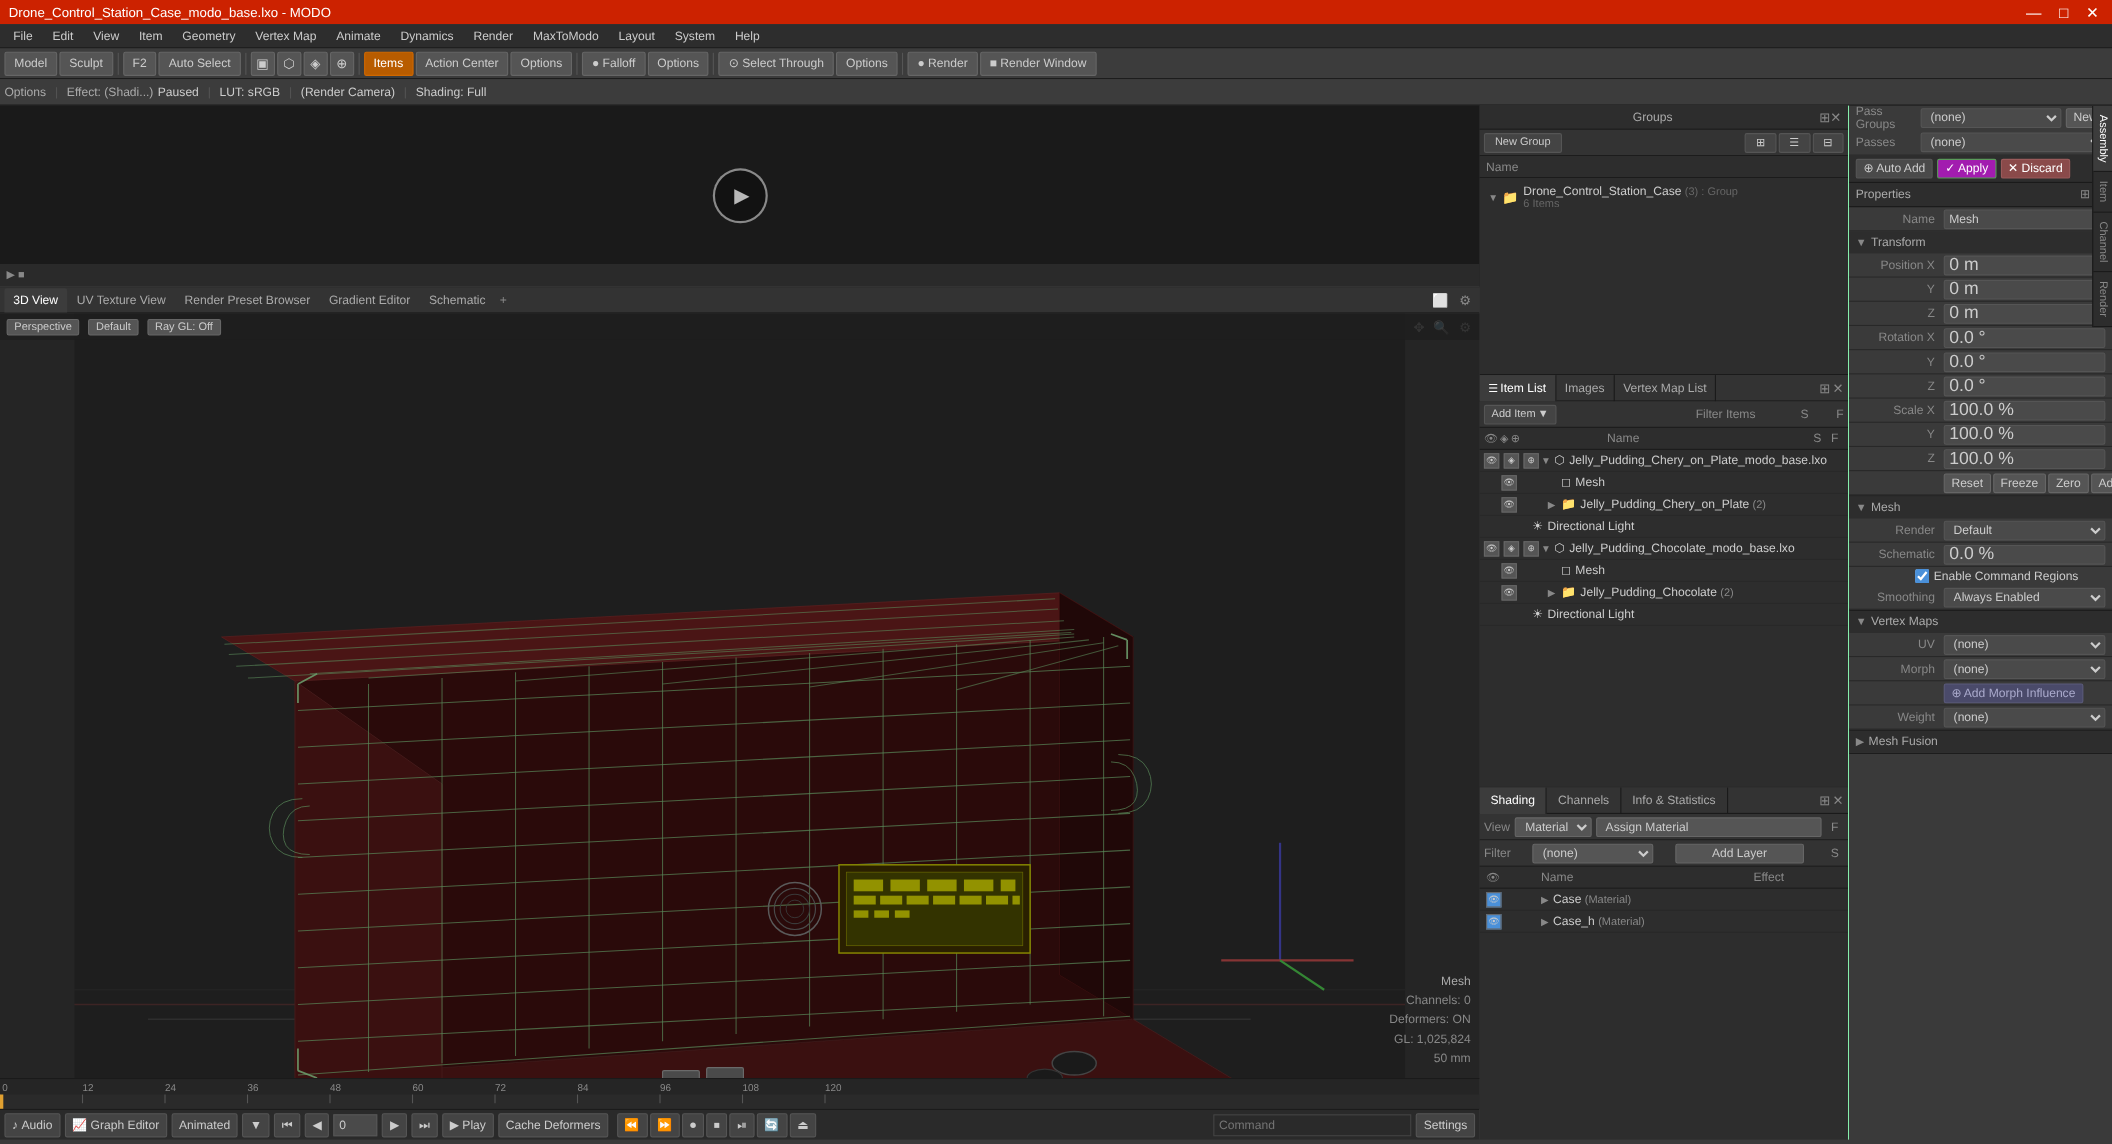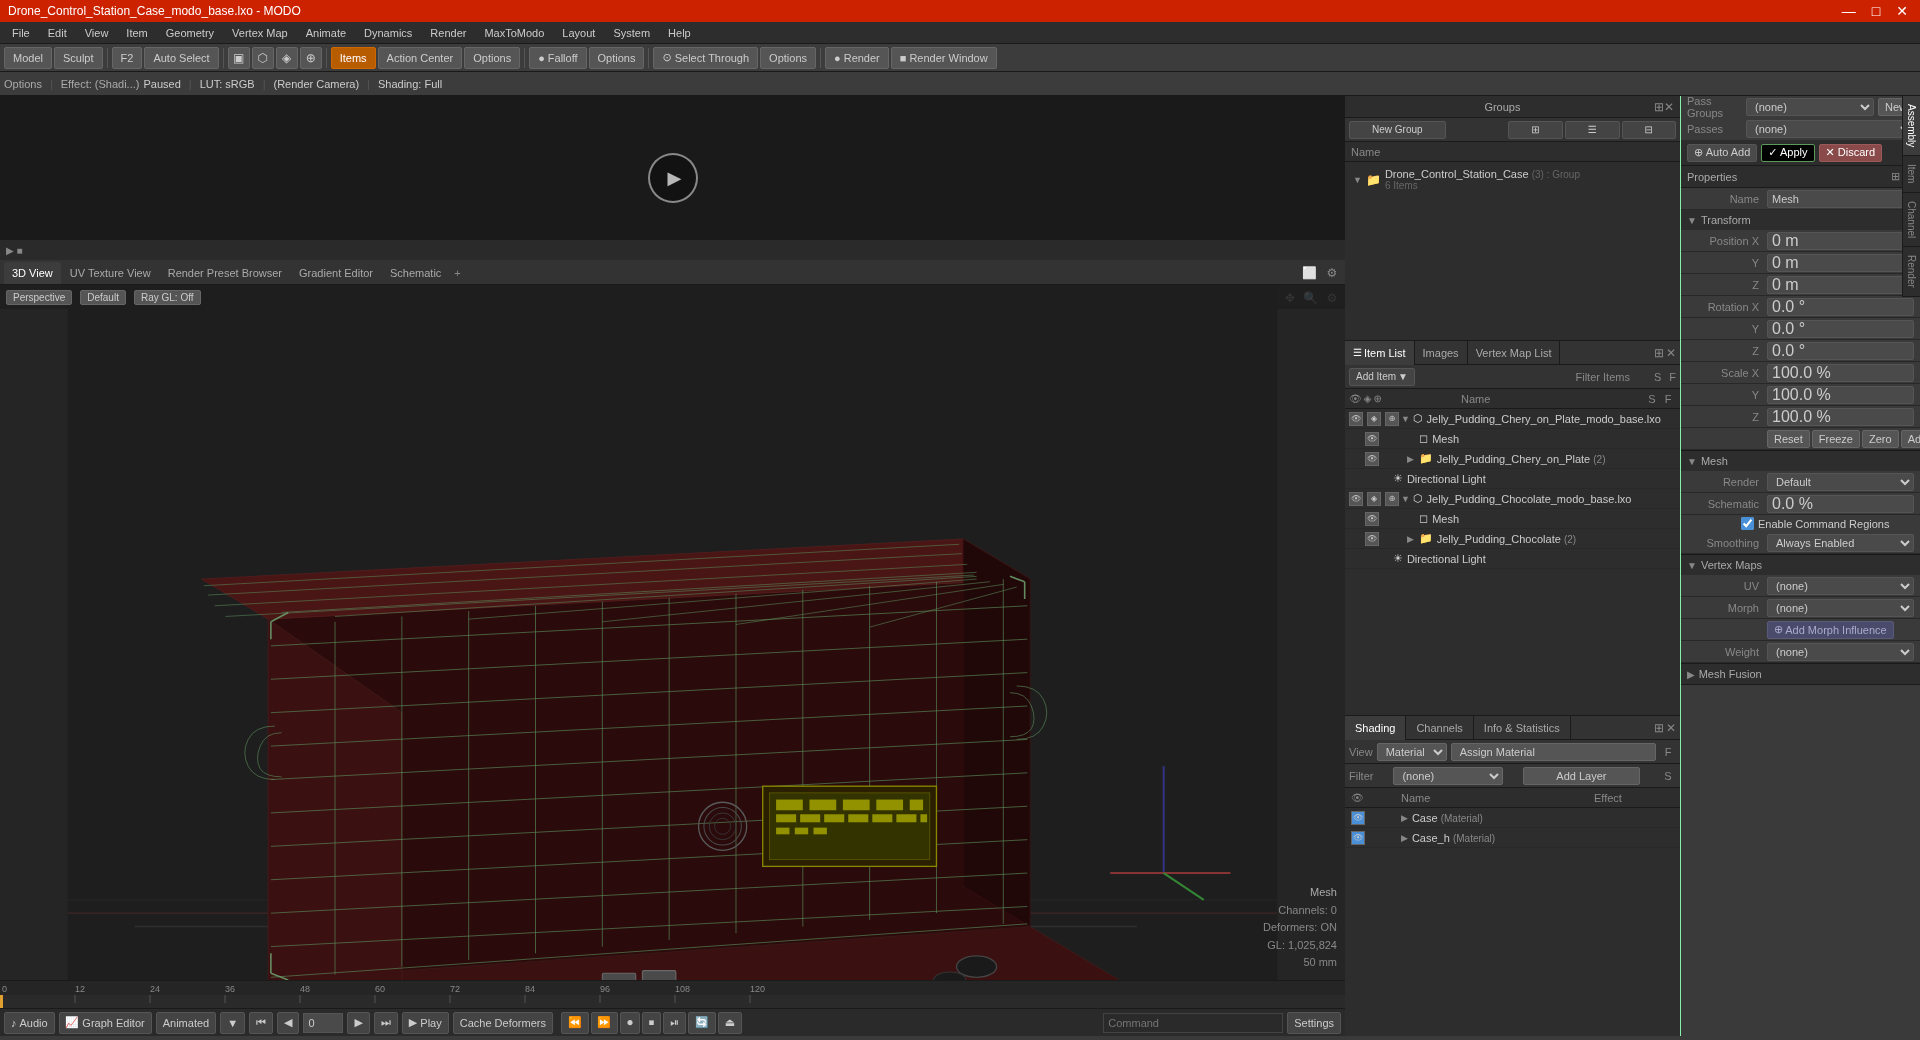--- a/index.html
+++ b/index.html
@@ -235,21 +235,21 @@
     .panel-expand-btn { cursor: pointer; color: #888; font-size: 12px; }
     #groups-toolbar {
       height: 24px;
       background: #333;
       display: flex; align-items: center;
       padding: 0 4px; gap: 4px;
       border-bottom: 1px solid #1a1a1a;
     }
     .groups-tool-btn {
       background: #444; border: 1px solid #555;
-      color: #ccc; padding: 1px 22px; font-size: 10px;
+      color: #ccc; padding: 1px 9px; font-size: 10px;
       cursor: pointer; border-radius: 2px; height: 18px;
       display: flex; align-items: center;
     }
     .col-header {
       height: 20px;
       background: #2d2d2d;
       display: flex; align-items: center;
       padding: 0 6px; gap: 4px;
       font-size: 11px; color: #888;
       border-bottom: 1px solid #1a1a1a;
@@ -279,21 +279,21 @@
       display: flex; align-items: center;
       cursor: pointer; font-size: 11px; color: #aaa;
       border-right: 1px solid #1a1a1a;
     }
     .item-tab.active { background: #3c3c3c; color: #fff; }
     .item-tab-icon { font-size: 10px; margin-right: 2px; }
     #item-list-toolbar {
       height: 24px;
       background: #333;
       display: flex; align-items: center;
-      padding: 0 4px; gap: 4px;
+      padding: 0 4px; gap: 21px;
       border-bottom: 1px solid #1a1a1a;
     }
     .item-list-btn {
       background: #444; border: 1px solid #555;
       color: #ccc; padding: 1px 6px; font-size: 10px;
       cursor: pointer; border-radius: 2px; height: 18px;
       display: flex; align-items: center; gap: 2px;
     }
     .item-col-header {
       height: 20px;
@@ -346,21 +346,21 @@
     #shading-toolbar {
       height: 24px;
       background: #333;
       display: flex; align-items: center;
       padding: 0 4px; gap: 4px;
       border-bottom: 1px solid #1a1a1a;
     }
     .shading-view-select {
       background: #555; border: 1px solid #666;
       color: #ccc; font-size: 11px;
-      height: 18px; padding: 0 4px; border-radius: 2px;
+      height: 18px; padding: 0 4px; border-radius: 2px; text-align: right;
     }
     .shading-assign-btn {
       background: #555; border: 1px solid #666;
       color: #ccc; padding: 1px 8px; font-size: 11px;
       cursor: pointer; border-radius: 2px; height: 18px;
       flex: 1; text-align: left;
     }
     .shading-col-f { width: 16px; text-align: center; color: #888; font-size: 11px; }
     .filter-row {
       height: 24px;
@@ -478,21 +478,21 @@
       background: #555; border: 1px solid #666;
       color: #ccc; padding: 1px 6px; font-size: 11px;
       cursor: pointer; border-radius: 2px; height: 18px;
     }
     .auto-add-btn {
       background: #4a4a4a; border: 1px solid #555;
       color: #ccc; padding: 1px 6px; font-size: 11px;
       cursor: pointer; border-radius: 2px; height: 18px;
     }
     .apply-btn {
-      background: #000000; border: 1px solid #5a9a5a;
+      background: #a21caf; border: 1px solid #5a9a5a;
       color: white; padding: 1px 6px; font-size: 11px;
       cursor: pointer; border-radius: 2px; height: 18px;
     }
     .discard-btn {
       background: #8a4a4a; border: 1px solid #9a5a5a;
       color: white; padding: 1px 6px; font-size: 11px;
       cursor: pointer; border-radius: 2px; height: 18px;
     }
     .morph-add-btn {
       background: #4a4a6a; border: 1px solid #5a5a7a;

